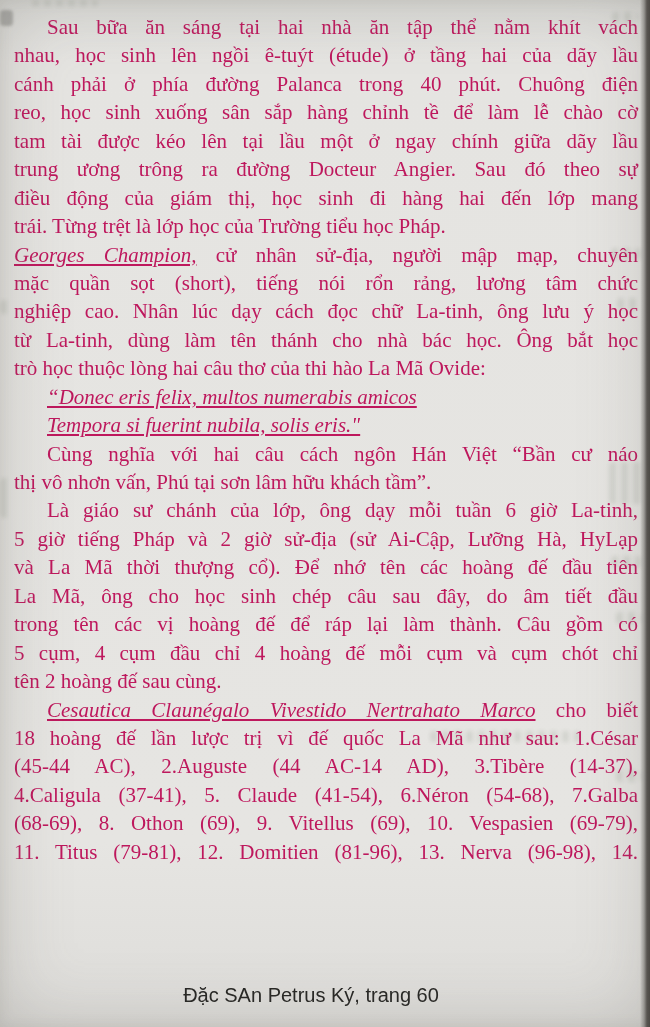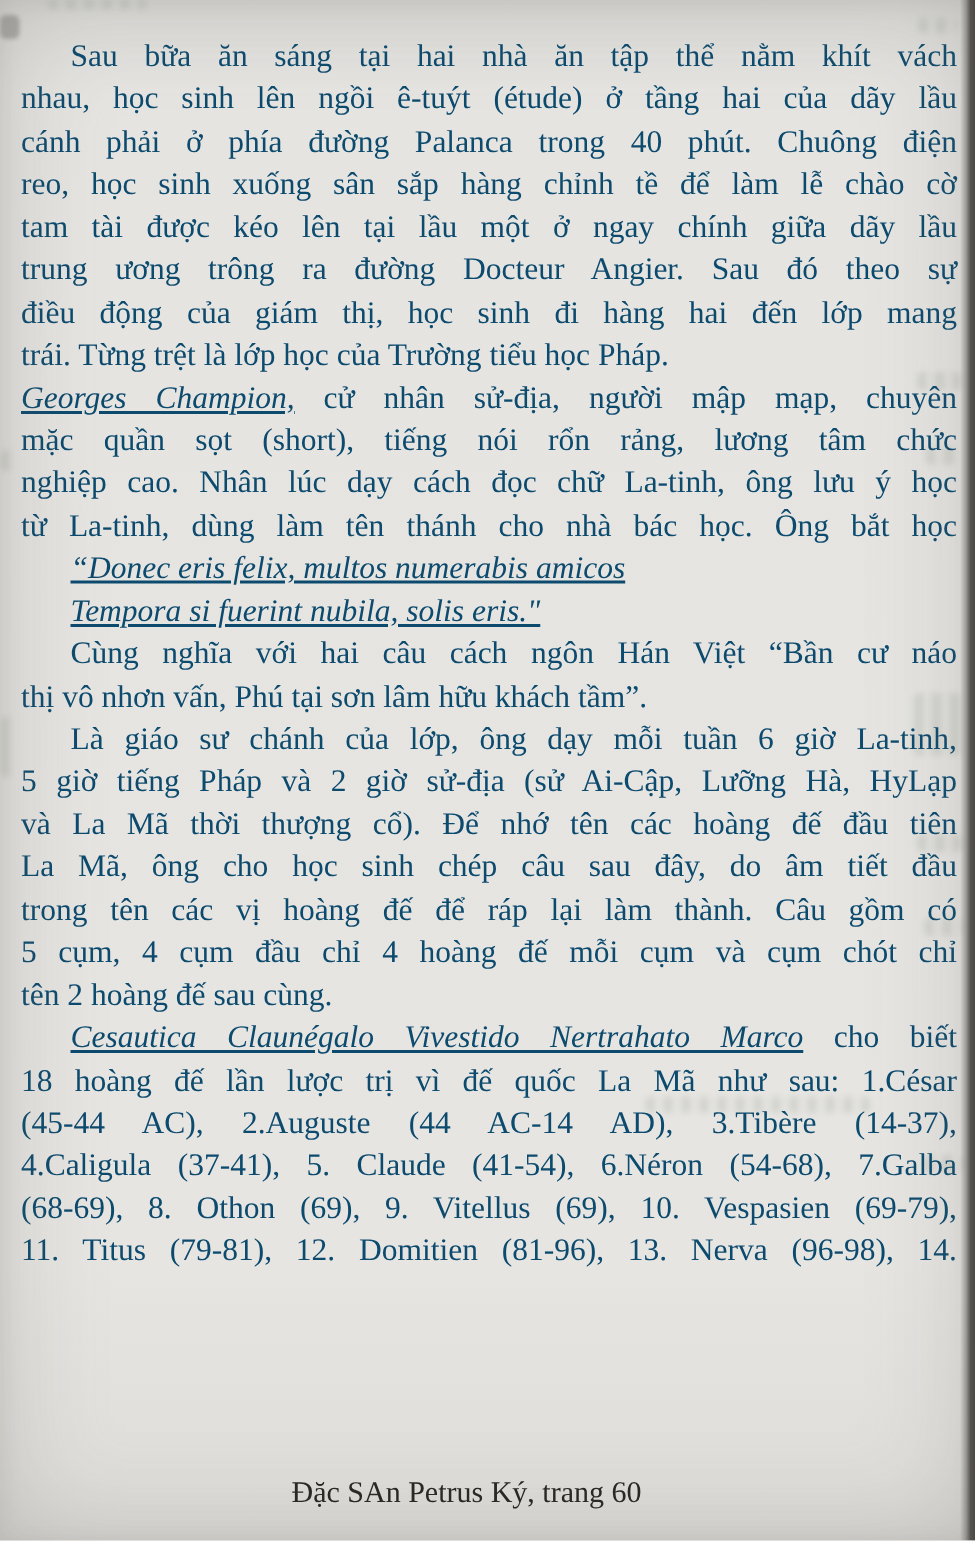--- a/index.html
+++ b/index.html
@@ -23,32 +23,32 @@
   }
   .blot {
     position: absolute; z-index: 1; pointer-events: none;
     filter: blur(2px); opacity: 0.45; border-radius: 4px;
     background: repeating-linear-gradient(90deg, rgba(125,135,120,0.40) 0 7px, rgba(0,0,0,0) 7px 12px);
   }
   .blot.dark { background: rgba(70,70,66,0.55); opacity: 0.6; filter: blur(1.5px); }
 
   
   .text-col {
-    position: absolute; left: 14px; top: 23px; width: 624px; z-index: 3;
-    color: #0c4a6e; font-size: 21px;
+    position: absolute; left: 14px; top: 13px; width: 624px; z-index: 3;
+    color: #be185d; font-size: 21px;
   }
   .line { height: 28.45px; line-height: 28.45px; }
   .line.j { text-align: justify; text-align-last: justify; }
   .line.ind { text-indent: 33px; }
   .line em { font-style: italic; text-decoration: underline; }
 
   .footer {
     position: absolute; left: 0; right: 28px; top: 984px; z-index: 3;
     text-align: center;
-    font-family: Liberation Serif, serif;
+    font-family: Liberation Sans, sans-serif;
     font-size: 20px; color: #262624;
   }
 </style>
 </head>
 <body>
 
 <div class="page">
 
   <div class="blot dark" style="left:0; top:10; top:10px; width:13px; height:16px;"></div>
   <div class="blot" style="left:32px; top:0; width:66px; height:6px;"></div>
@@ -72,20 +72,21 @@
         <div class="line j"><span>tam tài được kéo lên tại lầu một ở ngay chính giữa dãy lầu</span></div>
         <div class="line j"><span>trung ương trông ra đường Docteur Angier. Sau đó theo sự</span></div>
         <div class="line j"><span>điều động của giám thị, học sinh đi hàng hai đến lớp mang</span></div>
         <div class="line"><span>trái. Từng trệt là lớp học của Trường tiểu học Pháp.</span></div>
       </div>
       <div>
         <div class="line j"><em>Georges Champion,</em><span> cử nhân sử-địa, người mập mạp, chuyên</span></div>
         <div class="line j"><span>mặc quần sọt (short), tiếng nói rổn rảng, lương tâm chức</span></div>
         <div class="line j"><span>nghiệp cao. Nhân lúc dạy cách đọc chữ La-tinh, ông lưu ý học</span></div>
         <div class="line j"><span>từ La-tinh, dùng làm tên thánh cho nhà bác học. Ông bắt học</span></div>
+        <div class="line"><span>trò học thuộc lòng hai câu thơ của thi hào La Mã Ovide:</span></div>
       </div>
       <div>
         <div class="line ind"><em>“Donec eris felix, multos numerabis amicos</em></div>
         <div class="line ind"><em>Tempora si fuerint nubila, solis eris."</em></div>
       </div>
       <div>
         <div class="line j ind"><span>Cùng nghĩa với hai câu cách ngôn Hán Việt “Bần cư náo</span></div>
         <div class="line"><span>thị vô nhơn vấn, Phú tại sơn lâm hữu khách tầm”.</span></div>
       </div>
       <div>

